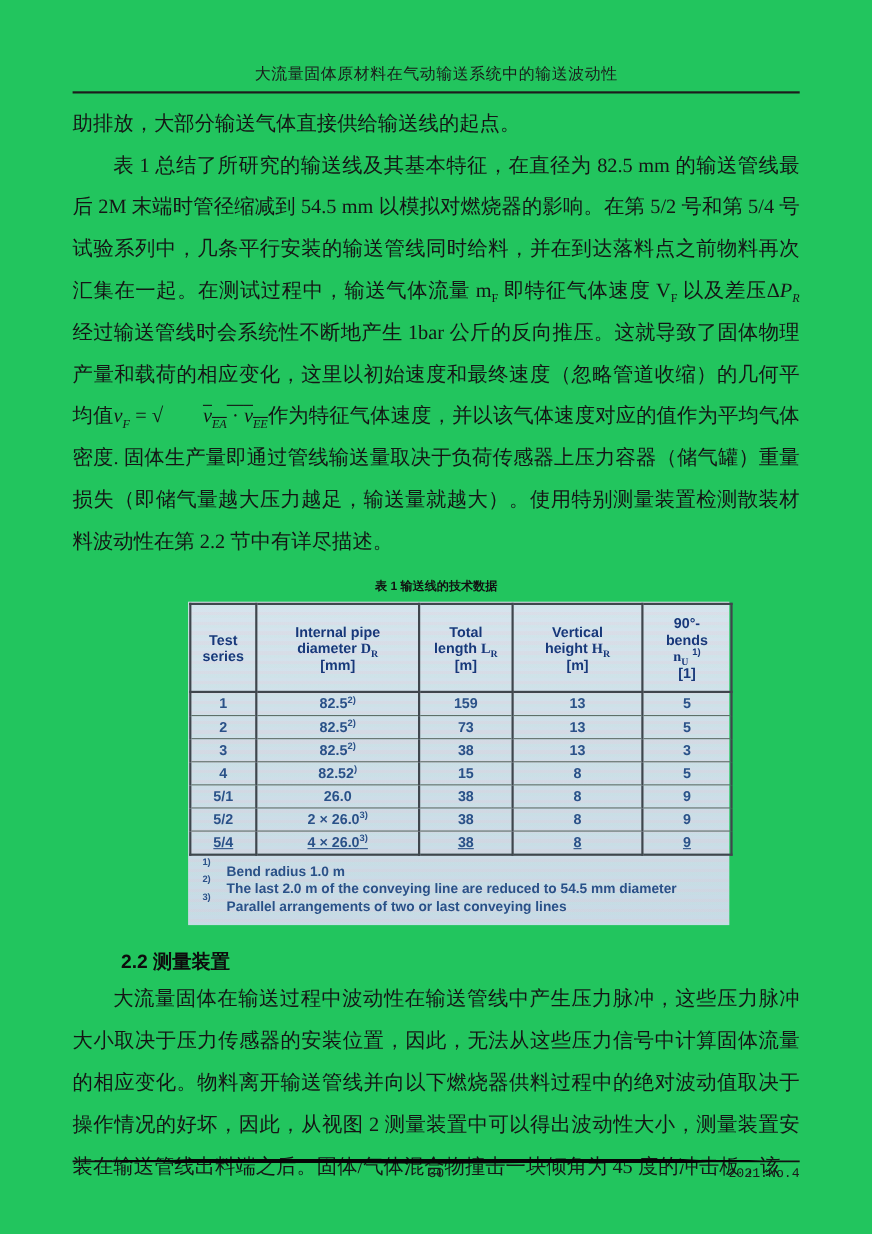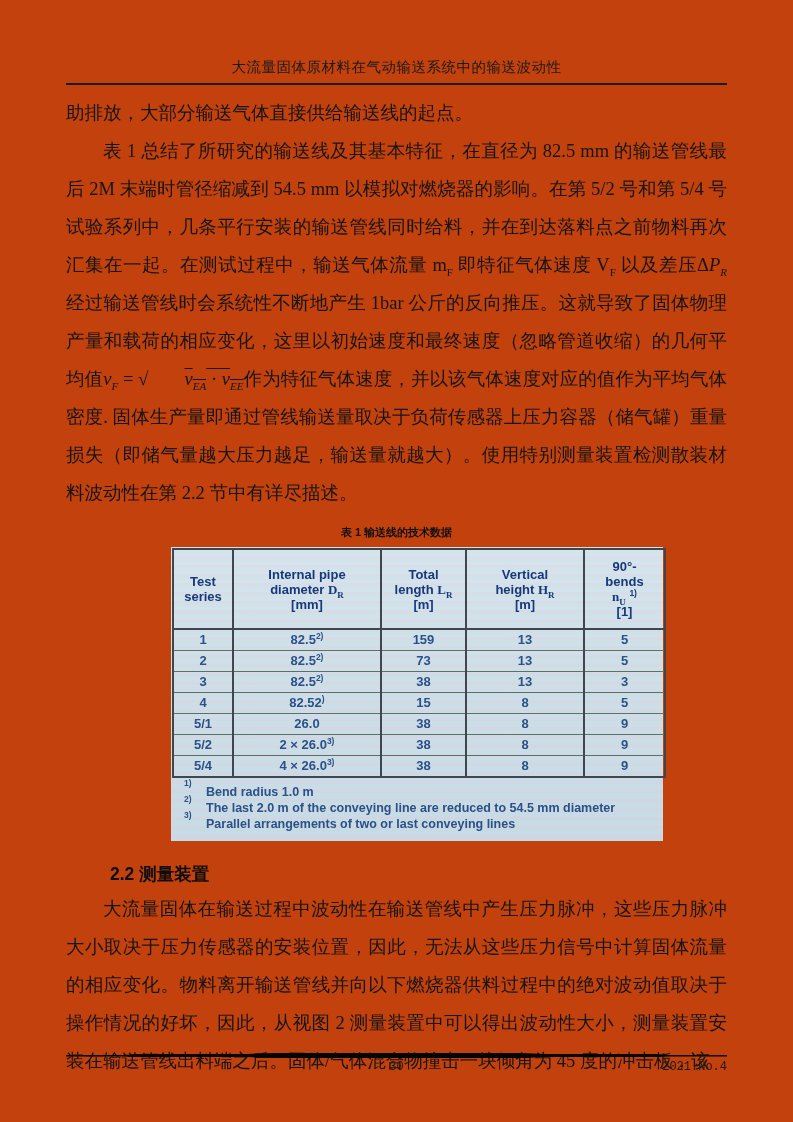--- a/index.html
+++ b/index.html
@@ -5,21 +5,21 @@
   :root{
     --scan-bg:#cfdfe9;
     --scan-text:#2a5188;
     --scan-header-text:#17387a;
     --scan-border:#3f464d;
   }
   *{box-sizing:border-box;margin:0;padding:0;}
   html,body{background:#888;}
   .page{
     width:793px;height:1122px;
-    background:#c2410c;
+    background:#22c55e;
     position:relative;
     margin:0 auto;
     overflow:hidden;
     font-family:"Liberation Serif","DejaVu Serif",serif;
     color:#141414;
   }
   .content{padding:58px 66px 0 66px;}
 
   .doc-header{
     text-align:center;
@@ -84,21 +84,21 @@
     font-size:13px;
     font-weight:bold;
     color:var(--scan-text);
     text-align:center;
     padding:2px 2px 3px 2px;
     border-left:2px solid var(--scan-border);
     border-right:2px solid var(--scan-border);
     border-top:1px solid #5f6e68;
     border-bottom:1px solid #5f6e68;
   }
-  .scan tbody tr:last-child td{border-bottom:2px solid var(--scan-border);}
+  .scan tbody tr:last-child td{border-bottom:2px solid var(--scan-border);text-decoration:underline;}
   .col-series{width:60px;}
   .col-diam{width:148px;}
   .col-len{width:85px;}
   .col-height{width:118px;}
   .col-bends{width:81px;}
   .sym{font-family:"Liberation Serif","DejaVu Serif",serif;font-weight:bold;}
   .scan sub{font-size:9px;line-height:0;}
   .scan sup{font-size:8.5px;line-height:0;}
   .cell-sup{font-size:9px;vertical-align:super;}
 

